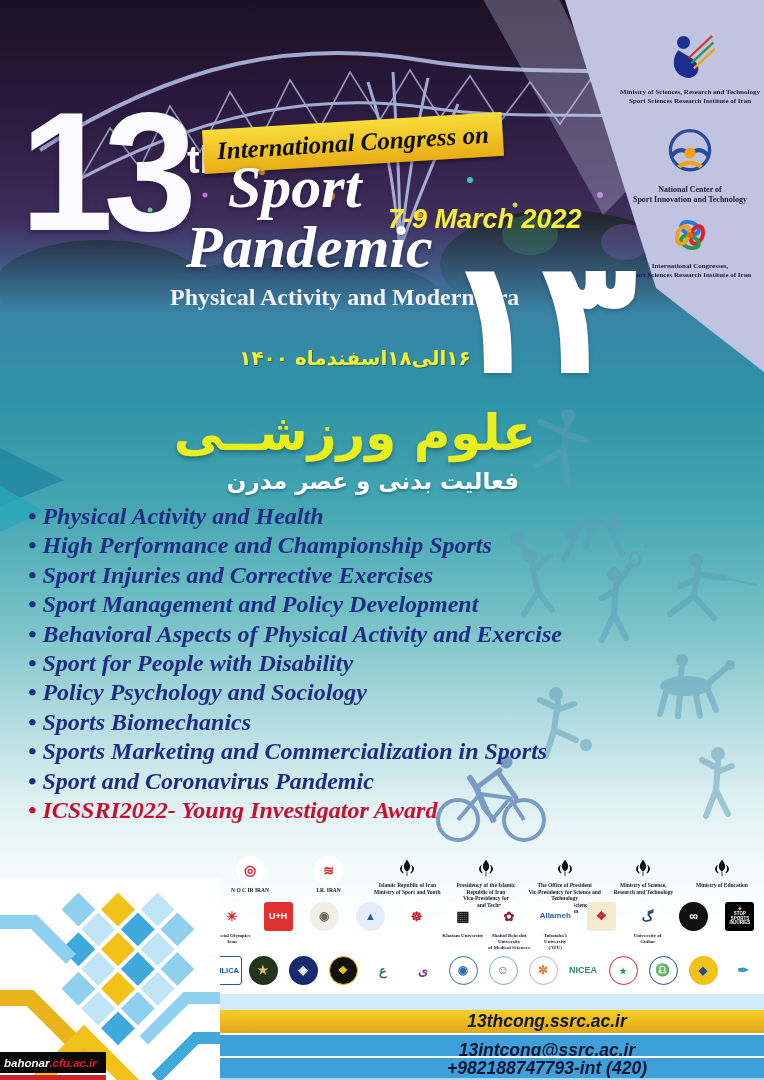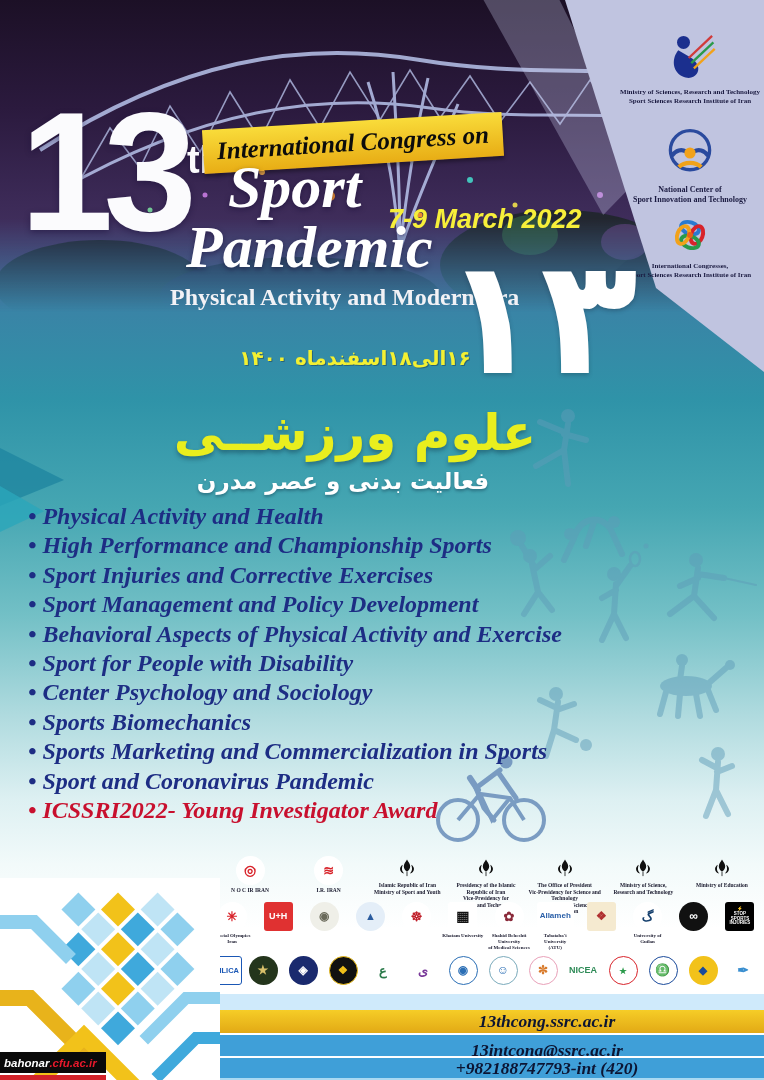--- a/index.html
+++ b/index.html
@@ -42,21 +42,21 @@
   .t-dates{left:388px;top:192px;font-style:italic;font-weight:bold;font-size:27px;color:#f7ef3a;margin-top:12px;}
   .t-sub{left:170px;top:284px;font-family:Liberation Serif, serif;font-weight:bold;font-size:24px;color:#f2f2f6;}
 
   
   .fa{direction:rtl;text-align:center;font-family:"DejaVu Sans",sans-serif;font-weight:bold;}
   .fa13{left:468px;top:238px;width:170px;font-size:160px;line-height:1;color:#fff;
     font-family:"DejaVu Sans",sans-serif;font-weight:bold;text-shadow:0 2px 4px rgba(20,40,60,.3);}
   .fa-date{left:205px;top:346px;width:300px;font-size:20px;color:#f3f032;text-shadow:1px 1px 0 rgba(30,60,80,.5);}
   .fa-l1{left:120px;top:350px;width:470px;font-size:44px;color:#fff;text-shadow:0 3px 4px rgba(20,60,80,.45);}
   .fa-l2{left:140px;top:404px;width:430px;font-size:50px;color:#e9ee1e;text-shadow:0 3px 4px rgba(20,60,80,.45);}
-  .fa-l3{left:148px;top:468px;width:390px;font-size:23px;color:#fff;text-shadow:0 2px 3px rgba(20,60,80,.45);}
+  .fa-l3{left:178px;top:468px;width:390px;font-size:23px;color:#fff;text-shadow:0 2px 3px rgba(20,60,80,.45);}
 
   
   .topics{left:28px;top:502px;width:520px;}
   .topic{font-family:"Liberation Serif",serif;font-style:italic;font-weight:bold;font-size:24px;
     line-height:29.4px;color:#1d2d84;white-space:nowrap;}
   .topic::before{content:"• ";}
 
   
   .silh{left:418px;top:388px;}
 
@@ -76,21 +76,21 @@
   .sp-ic.wide{min-width:27px;height:27px;padding:0 2px;border-radius:3px;}
   .sp-glyph{font-weight:bold;white-space:pre-line;text-align:center;line-height:1.05;}
   .sp-emblem{width:22px;height:22px;fill:#111;}
   .sp-cap{margin-top:2px;font-family:"Liberation Serif",serif;font-weight:bold;font-size:5.5px;
     line-height:1.2;color:#1a1a2e;text-align:center;white-space:pre-line;}
   .row2 .sp-cap,.row3 .sp-cap{font-size:5px;}
 
   
   .strip-pale1{left:0;top:994px;width:764px;height:16px;background:#cfeafb;}
   .bar{left:0;width:764px;display:flex;align-items:center;justify-content:center;padding-left:330px;box-sizing:border-box;}
-  .bar span{font-family:Liberation Serif, serif;font-style:italic;font-weight:bold;font-size:17.5px;color:#0c1533;}
+  .bar span{font-family:Liberation Sans, sans-serif;font-style:italic;font-weight:bold;font-size:17.5px;color:#0c1533;}
   .bar-web{top:1010px;height:23px;background:linear-gradient(180deg,#f6cd27,#e2a915);}
   .bar-mail{top:1035px;height:31px;background:#3f9fd8;}
   .bar-tel{top:1058px;height:20px;background:#3f9fd8;}
   .strip-pale2{left:0;top:1078px;width:764px;height:2px;background:#a9d9f2;}
   .gap1{left:0;top:1033px;width:764px;height:2px;background:#fff;}
   .gap2{left:0;top:1056px;width:764px;height:2px;background:#fff;}
 
   
   .pattern{left:0;top:878px;}
   .blackbar{left:0;top:1052px;width:106px;height:21px;background:#0a0a0a;display:flex;align-items:center;padding-left:4px;box-sizing:border-box;z-index:6;}
@@ -268,21 +268,21 @@
       <div class="topic">High Performance and Championship Sports</div>
 
       <div class="topic">Sport Injuries and Corrective Exercises</div>
 
       <div class="topic">Sport Management and Policy Development</div>
 
       <div class="topic">Behavioral Aspects of Physical Activity and Exercise</div>
 
       <div class="topic">Sport for People with Disability</div>
 
-      <div class="topic">Center Psychology and Sociology</div>
+      <div class="topic">Policy Psychology and Sociology</div>
 
       <div class="topic">Sports Biomechanics</div>
 
 
       <div class="topic">Sports Marketing and Commercialization in Sports</div>
 
       <div class="topic">Sport and Coronavirus Pandemic</div>
 
       <div class="topic" style="color: rgb(200, 16, 46);">ICSSRI2022- Young Investigator Award</div>
     </div>

